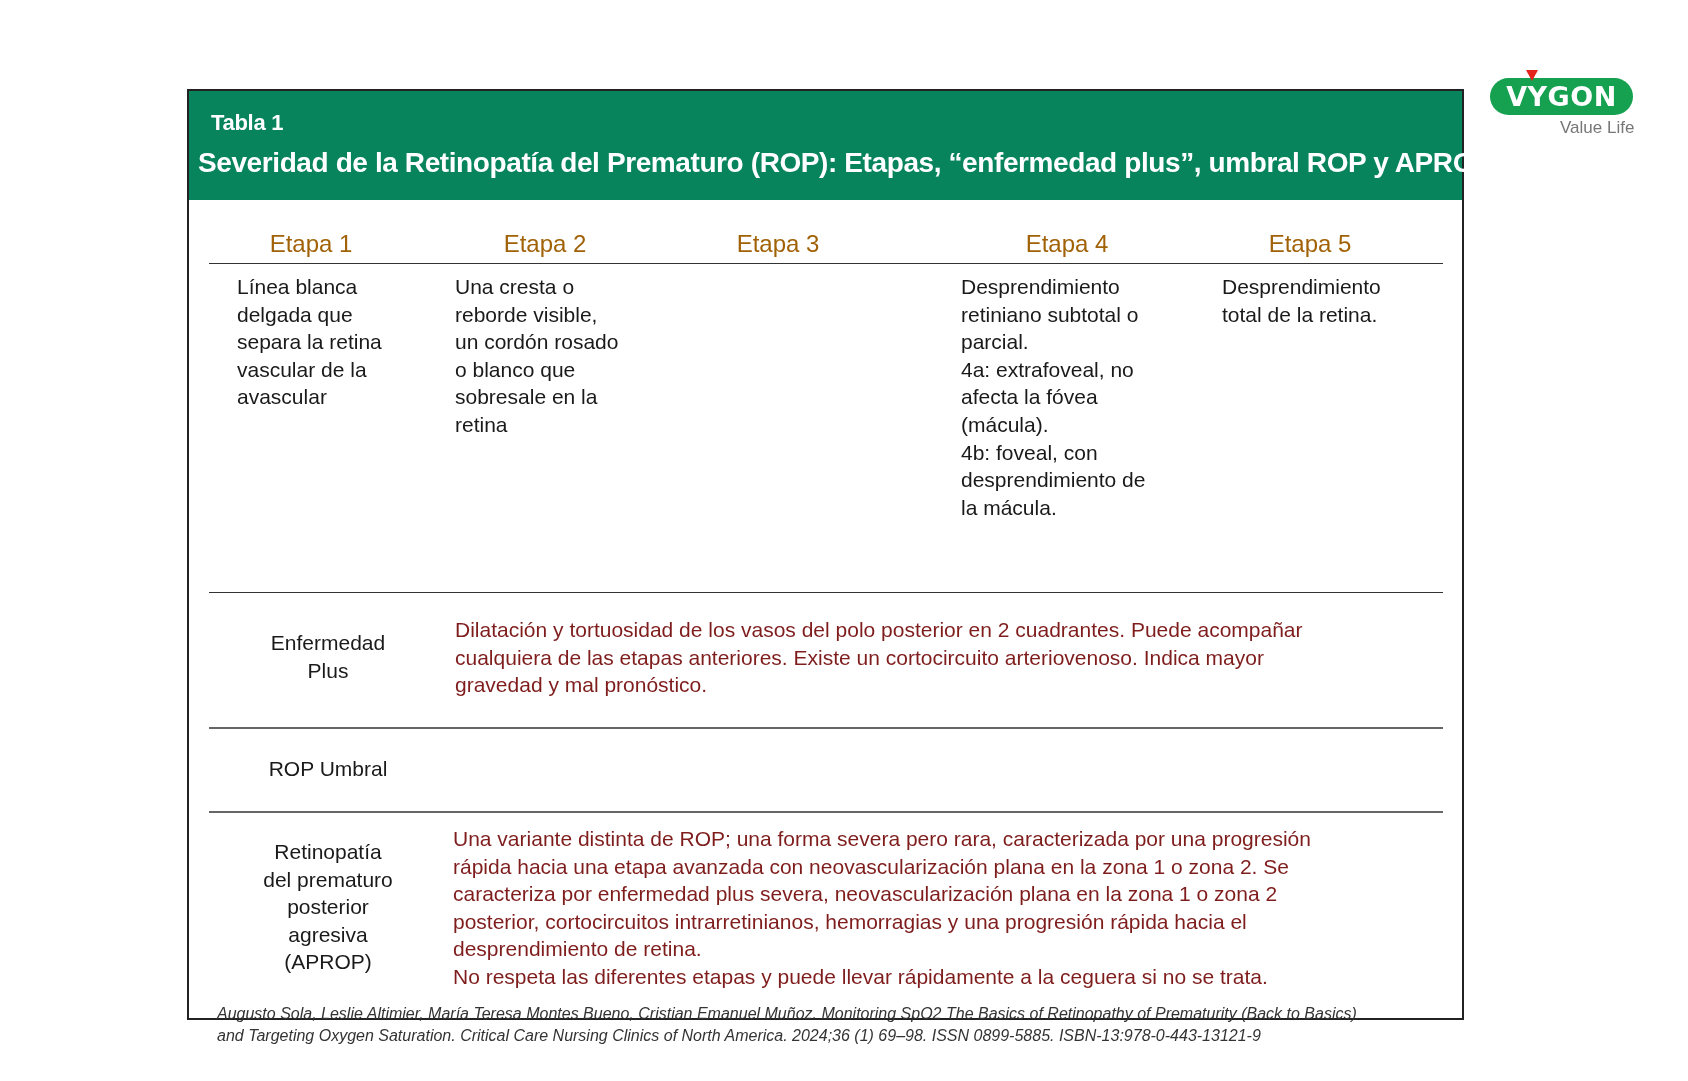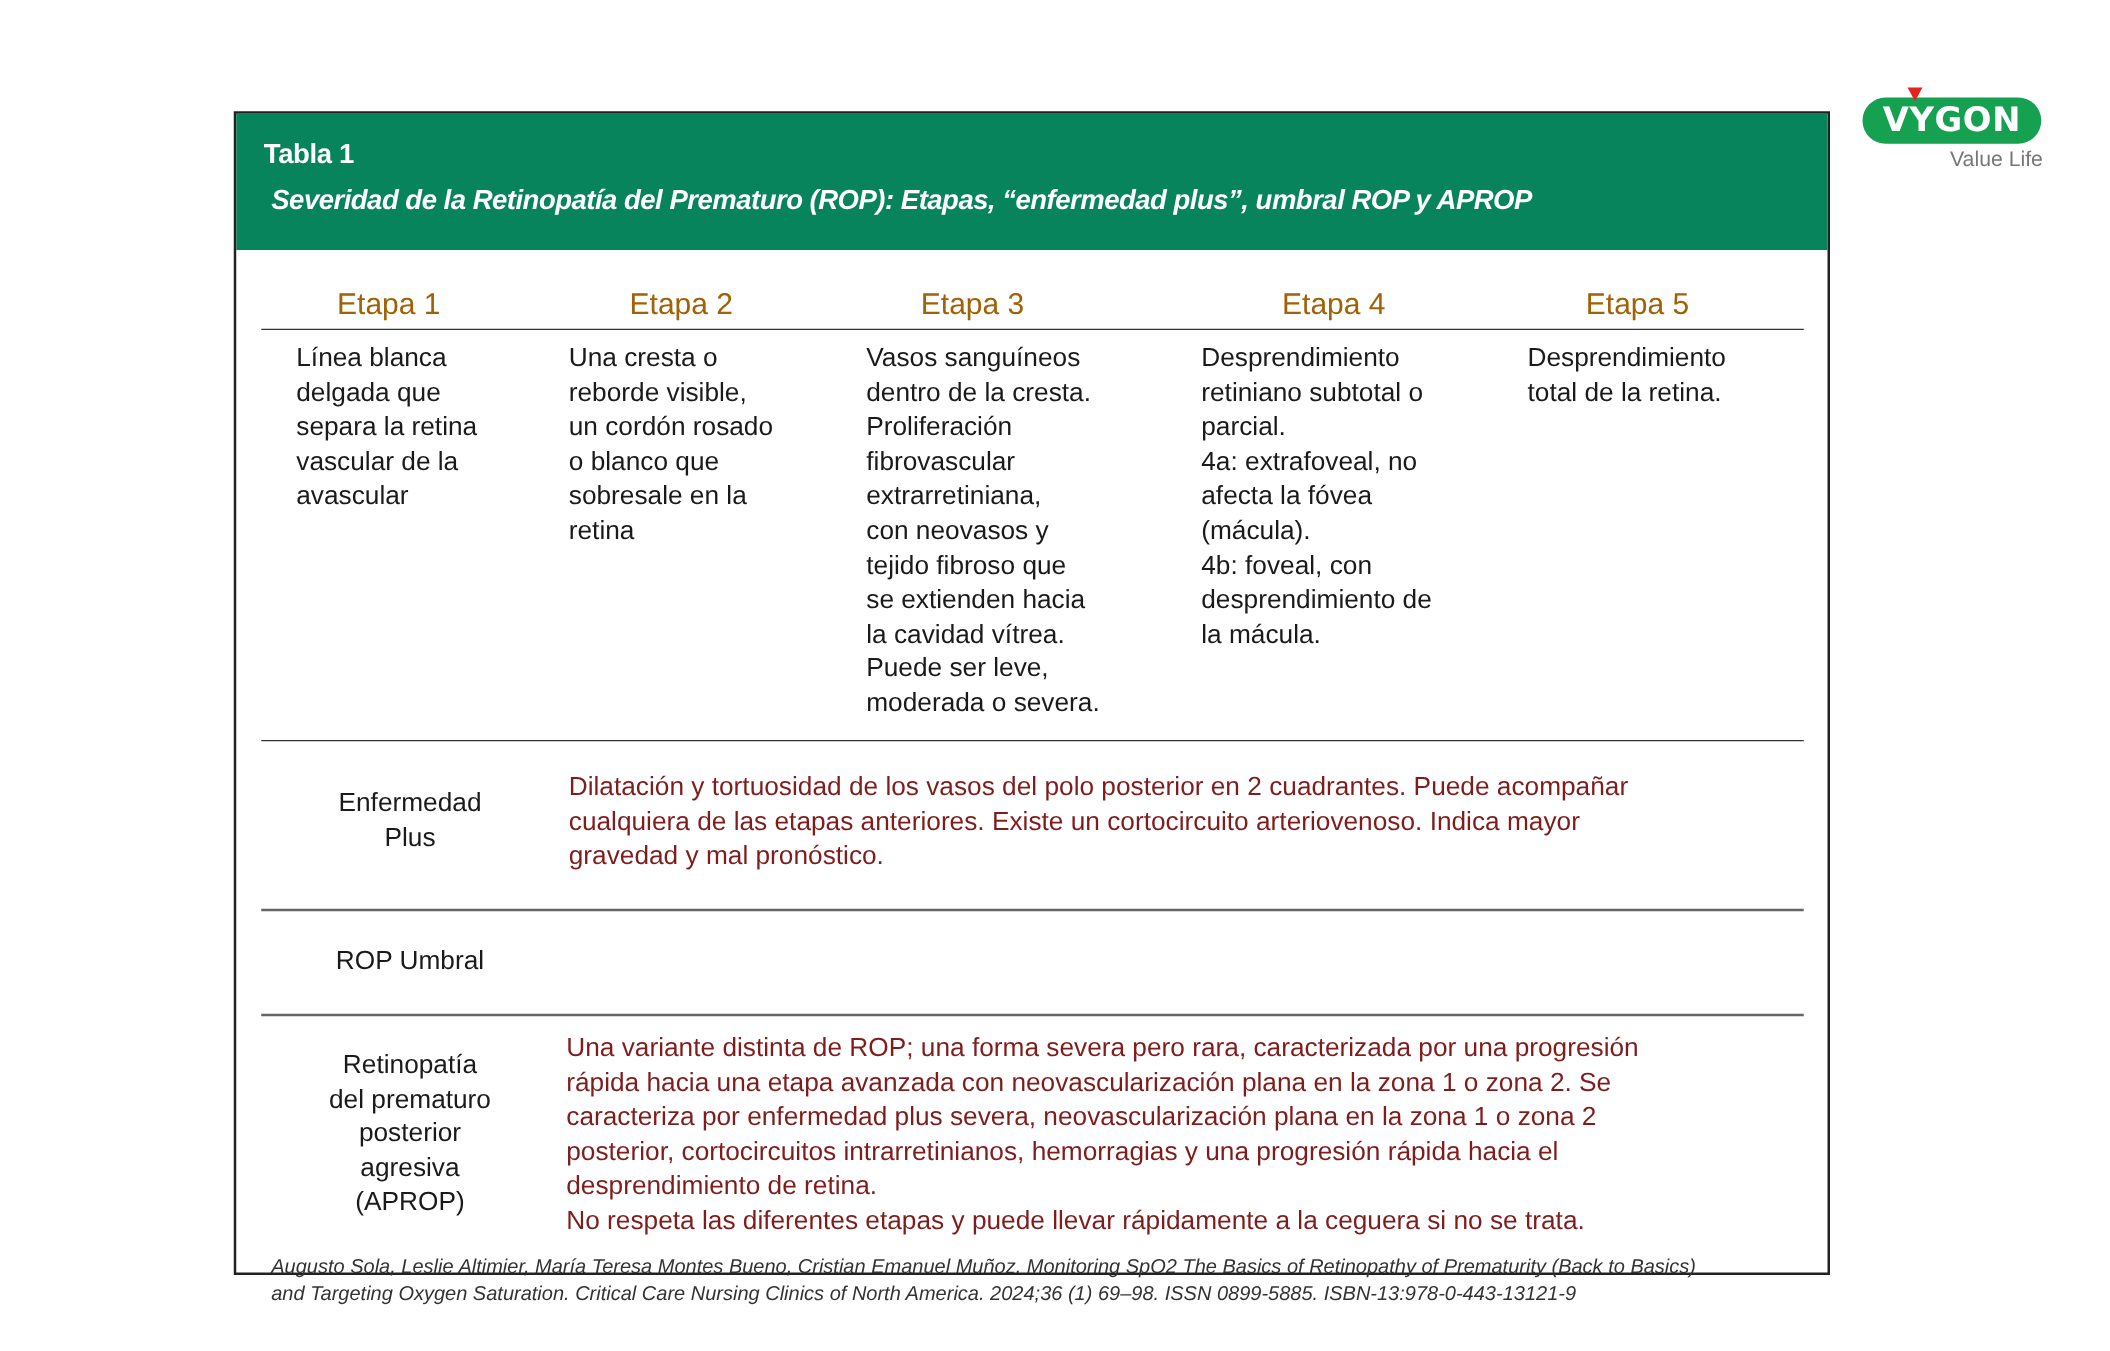--- a/index.html
+++ b/index.html
@@ -12,22 +12,22 @@
     border:2px solid #222; box-sizing:border-box; background:#fff;margin-top:36px;
   }
   .table-header {
     position:absolute; left:0; top:0; right:0; height:109px; background:#07845c;
   }
   .tabla-num {
     position:absolute; left:22px; top:19px; color:#fff; font-size:22px; font-weight:bold;
     letter-spacing:-0.3px;
   }
   .tabla-title {
-    position:absolute; left:28px; top:56px; color:#fff; font-size:22px; font-weight:bold;
-    letter-spacing:-0.4px; white-space:nowrap;font-style:italic;
+    position:absolute; left:9px; top:56px; color:#fff; font-size:28px; font-weight:bold;
+    letter-spacing:-0.4px; white-space:nowrap;
   }
   .stage-head {
     position:absolute; top:139px; font-size:24px; font-weight:normal; color:#a16207;
     transform:translateX(-50%); white-space:nowrap;
   }
   .rule { position:absolute; left:20px; width:1234px; height:0; border-top:1.5px solid #333; }
   .rule.gray { border-top:2px solid #666; }
   .stage-text {
     position:absolute; top:182px; font-size:21px; line-height:27.6px; white-space:pre-line; color:#1a1a1a;
   }
@@ -79,31 +79,20 @@
 reborde visible,
 un cordón rosado
 o blanco que
 sobresale en la
 retina</div>
   <div class="stage-text" style="left:48px">Línea blanca
 delgada que
 separa la retina
 vascular de la
 avascular</div>
-  <div class="stage-text" style="left:504px">Vasos sanguíneos
-dentro de la cresta.
-Proliferación
-fibrovascular
-extrarretiniana,
-con neovasos y
-tejido fibroso que
-se extienden hacia
-la cavidad vítrea.
-Puede ser leve,
-moderada o severa.</div>
   <div class="stage-text" style="left:772px">Desprendimiento
 retiniano subtotal o
 parcial.
 4a: extrafoveal, no
 afecta la fóvea
 (mácula).
 4b: foveal, con
 desprendimiento de
 la mácula.</div>
   <div class="stage-text" style="left:1033px">Desprendimiento

